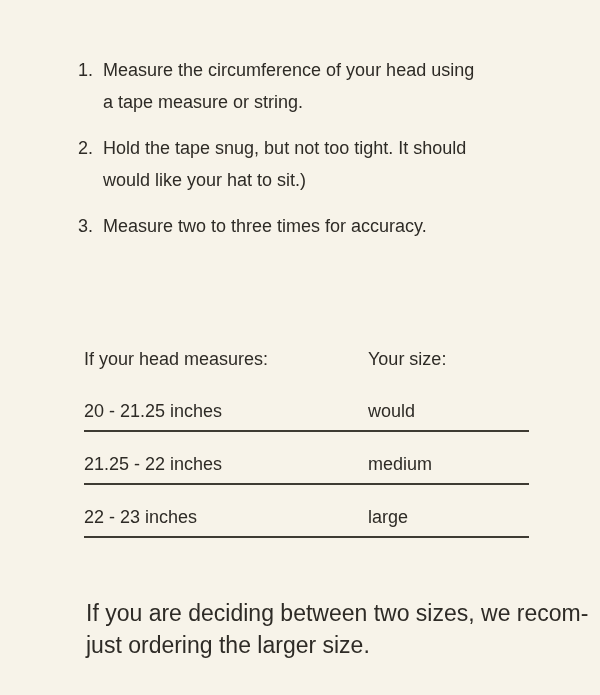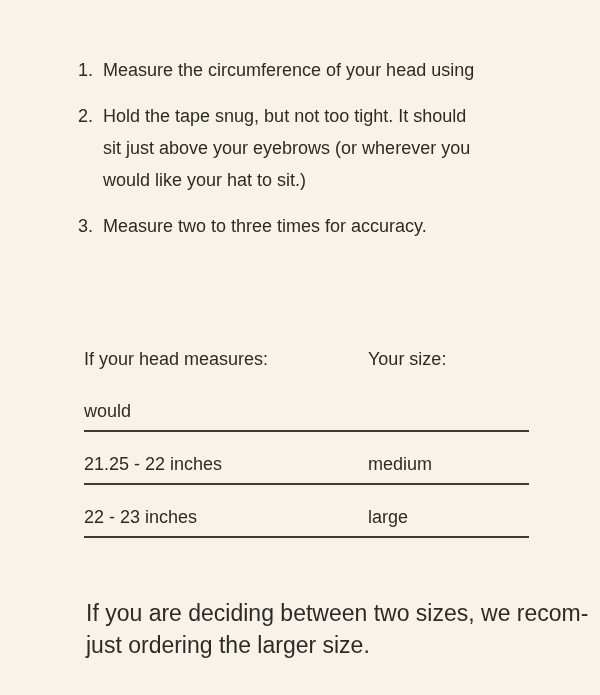--- a/index.html
+++ b/index.html
@@ -77,44 +77,45 @@
 </head>
 <body>
 
 <div class="page">
 
   <ol class="instructions">
     <li class="instr-item">
       <span class="instr-num">1.</span>
       <span class="instr-text">
         <span class="line">Measure the circumference of your head using</span>
+        <span class="line">a tape measure or string.</span>
       </span>
     </li>
     <li class="instr-item">
       <span class="instr-num">2.</span>
       <span class="instr-text">
         <span class="line">Hold the tape snug, but not too tight. It should</span>
-        <span class="line">sit just above your eyebrows (or wherever you</span>
         <span class="line">would like your hat to sit.)</span>
       </span>
     </li>
     <li class="instr-item">
       <span class="instr-num">3.</span>
       <span class="instr-text">
         <span class="line">Measure two to three times for accuracy.</span>
       </span>
     </li>
   </ol>
 
   <div class="size-table">
     <div class="trow header">
       <span class="col-measure">If your head measures:</span>
       <span class="col-size">Your size:</span>
     </div>
     <div class="trow data">
+      <span class="col-measure">20 - 21.25 inches</span>
       <span class="col-size">would</span>
     </div>
     <div class="trow data">
       <span class="col-measure">21.25 - 22 inches</span>
       <span class="col-size">medium</span>
     </div>
     <div class="trow data">
       <span class="col-measure">22 - 23 inches</span>
       <span class="col-size">large</span>
     </div>

